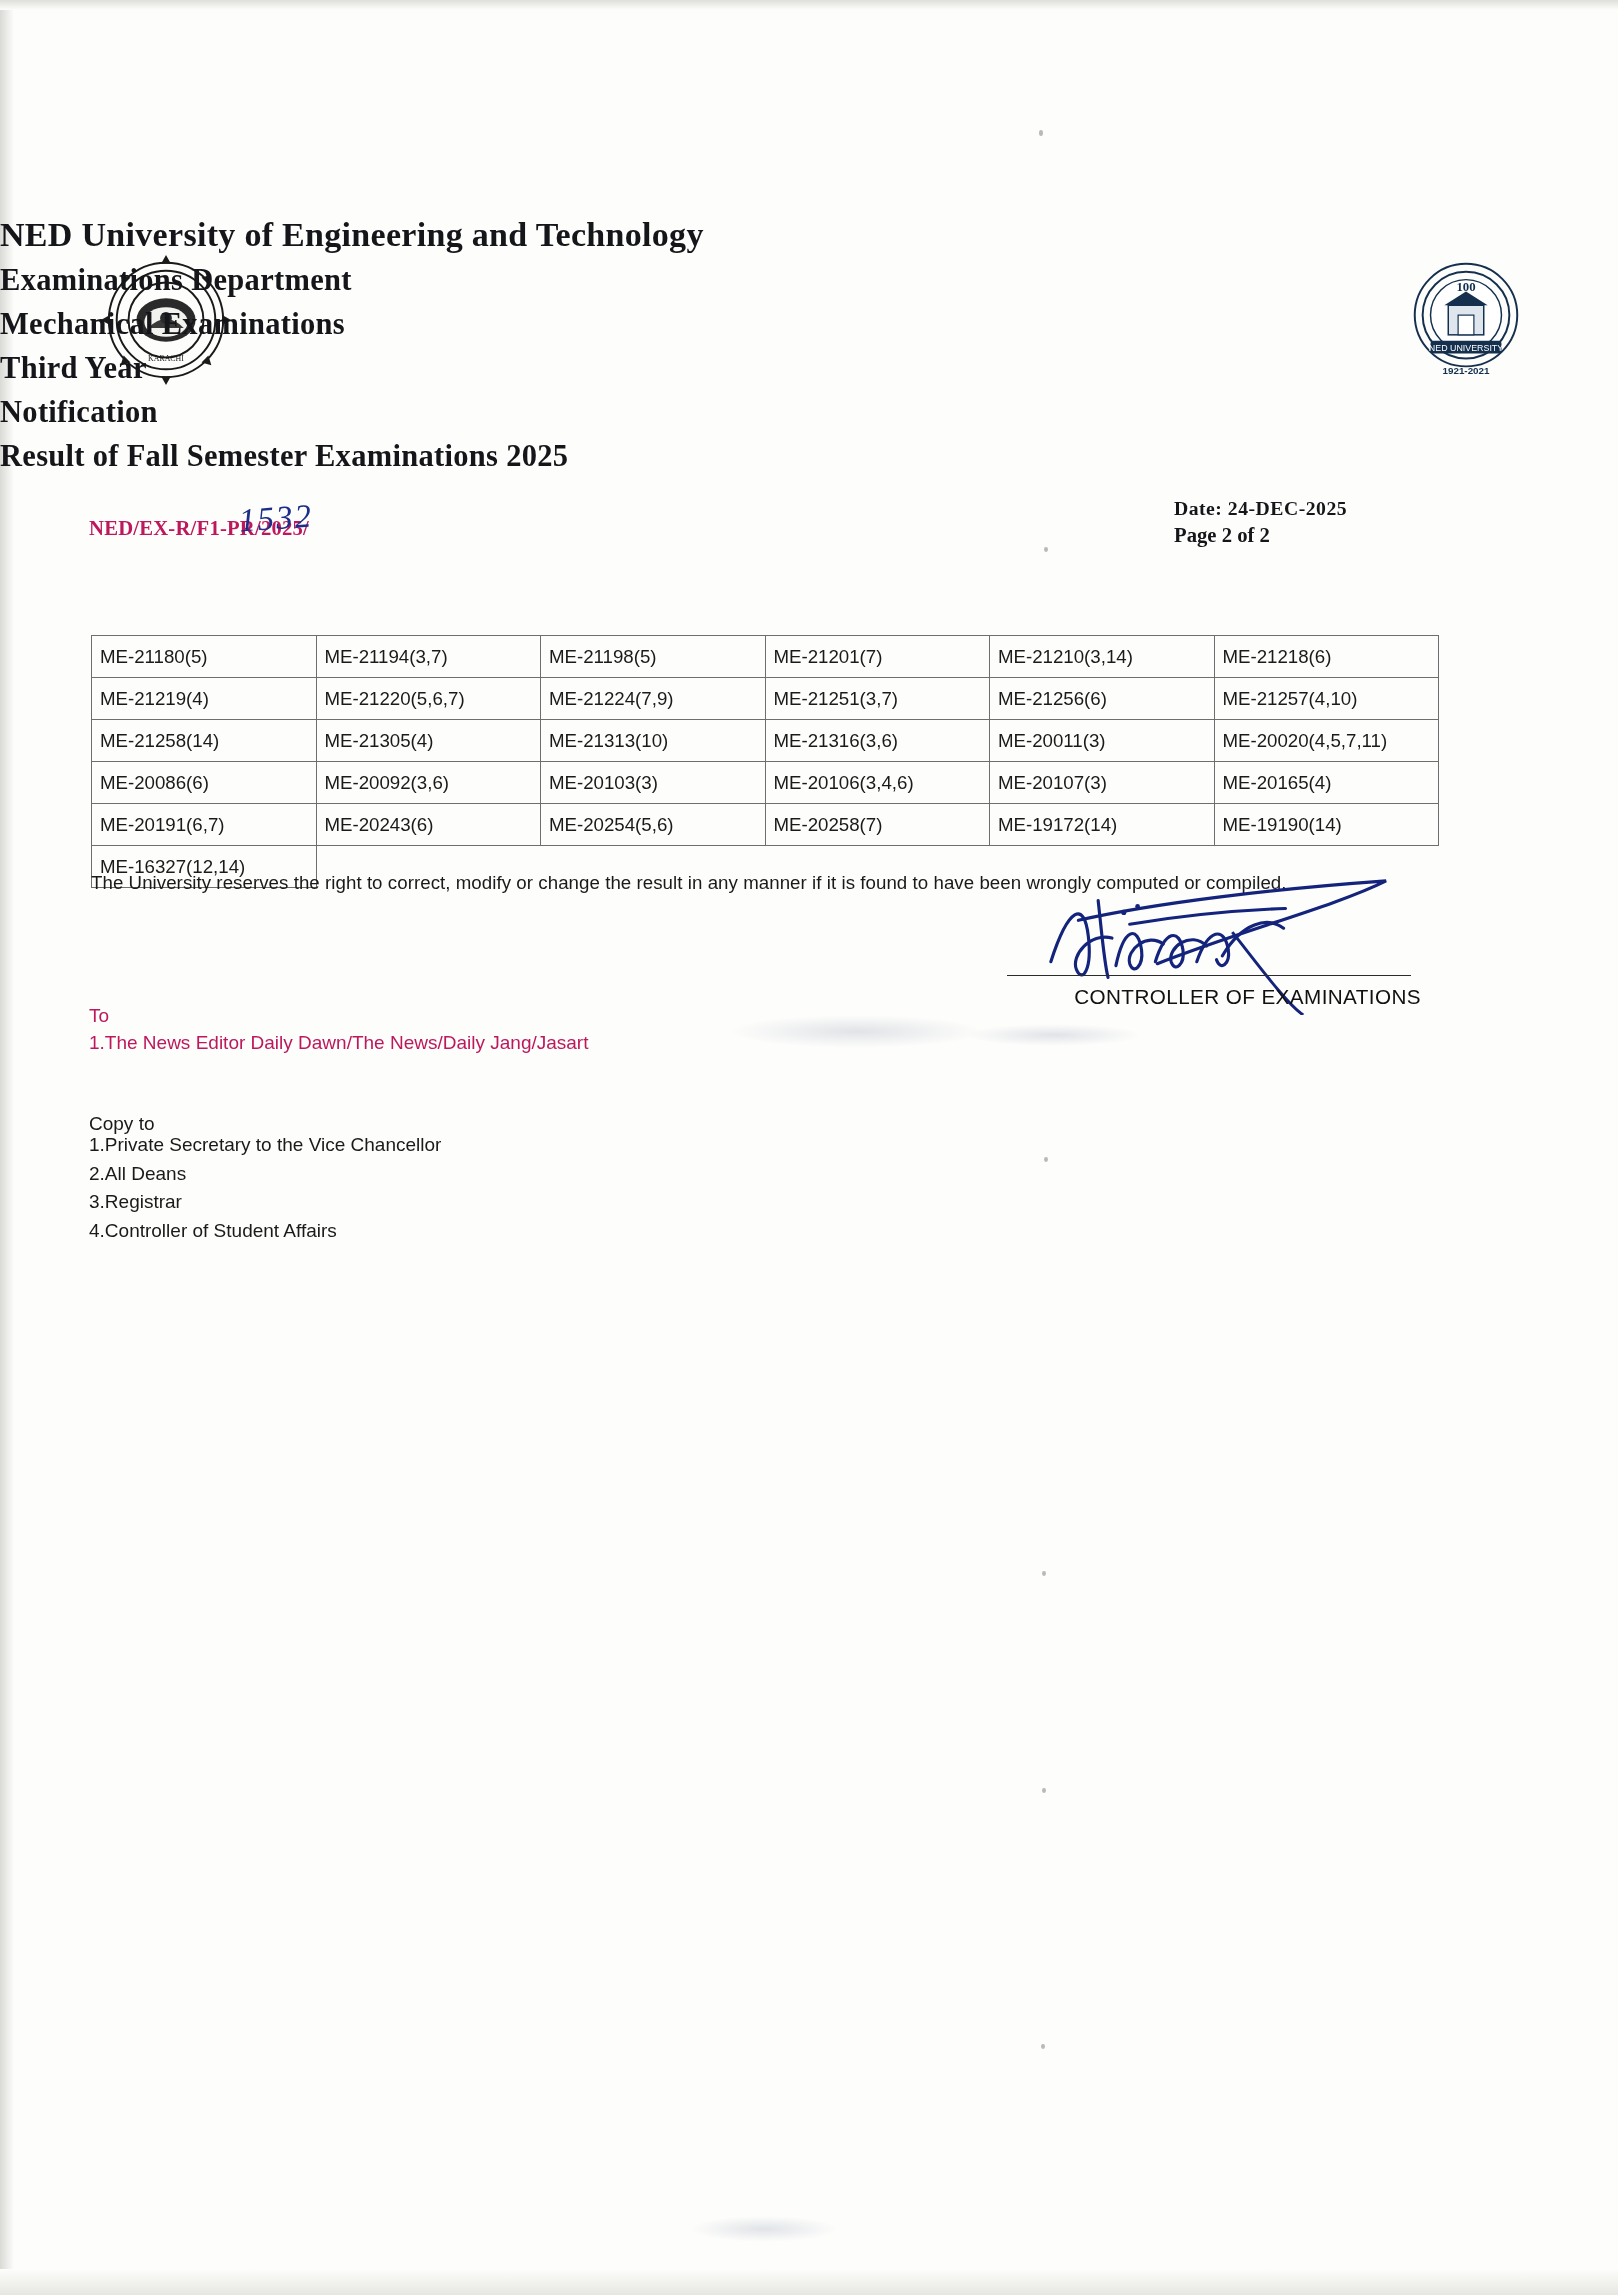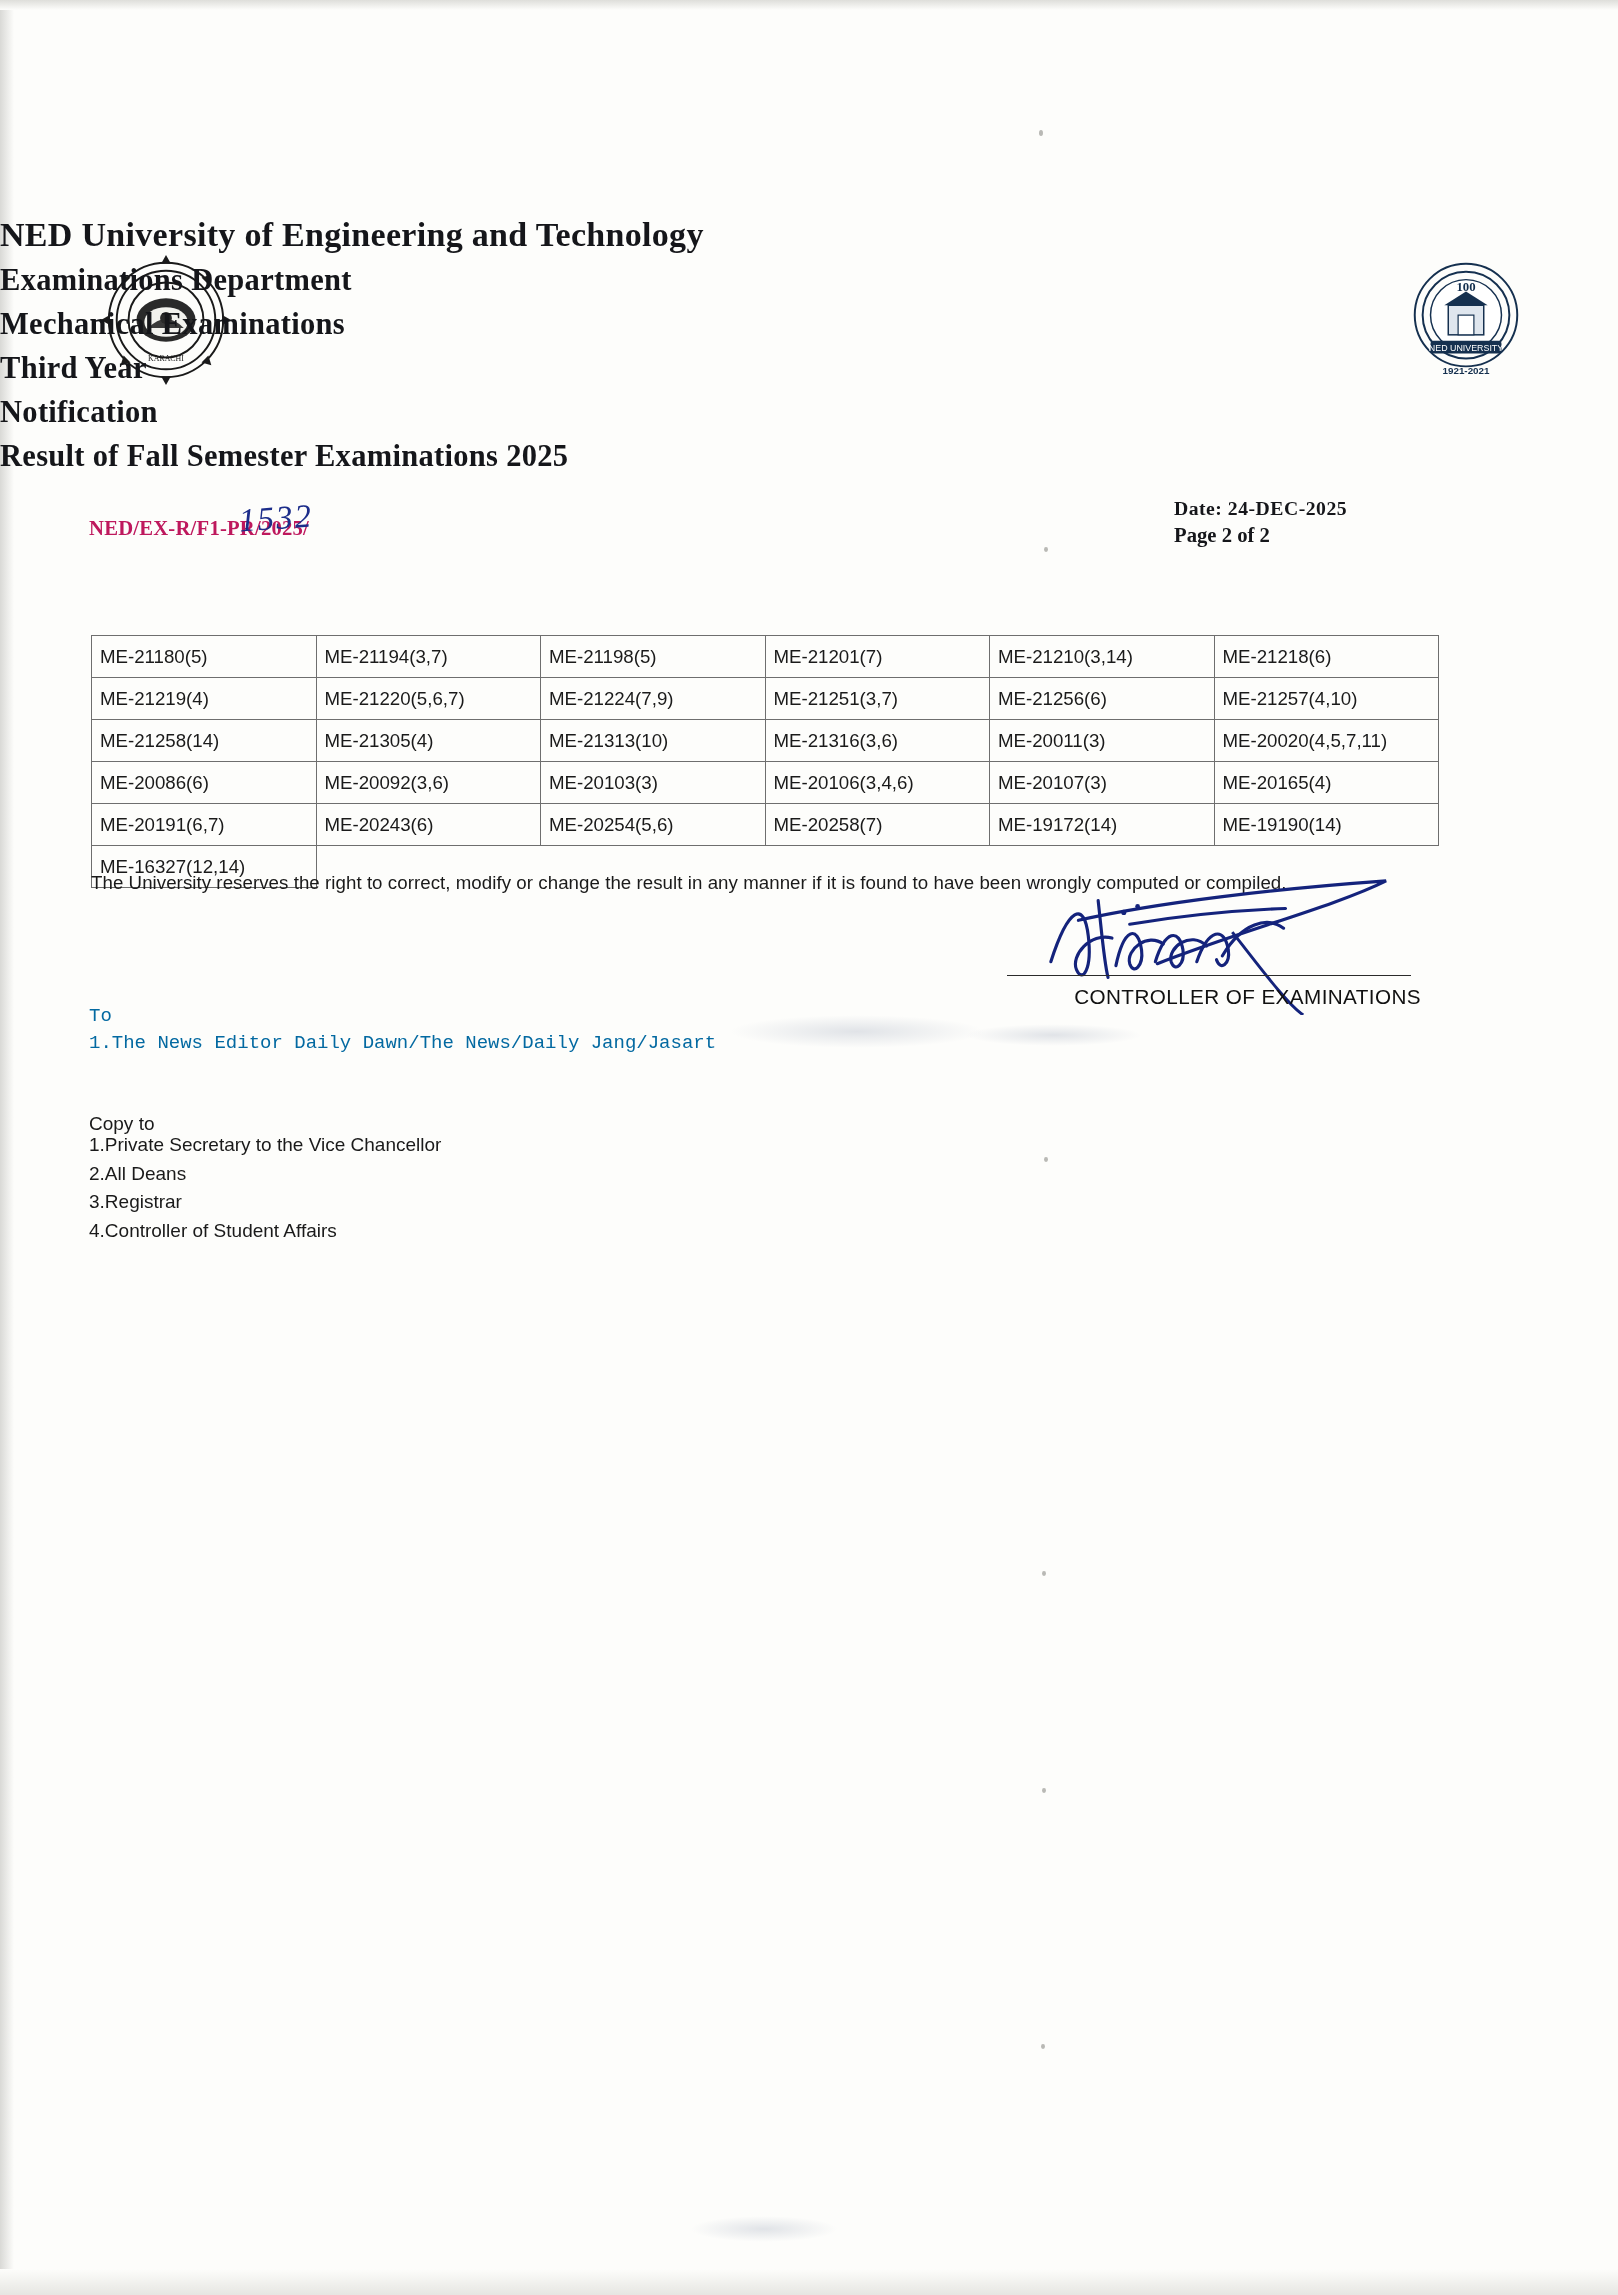--- a/index.html
+++ b/index.html
@@ -169,23 +169,22 @@
     height: 148px;
     pointer-events: none;
   }
 
   
   .to-block {
     position: absolute;
     left: 89px;
     top: 1003px;
     font-size: 19px;
-    color: #0369a1;
+    color: #be185d;
     line-height: 26.6px;
-    font-family: Liberation Mono, monospace;
   }
   .to-block .row { white-space: nowrap; }
   .copy-to {
     position: absolute;
     left: 89px;
     top: 1111px;
     font-size: 19px;
     color: #1a1a1a;
     line-height: 26.6px;
   }

